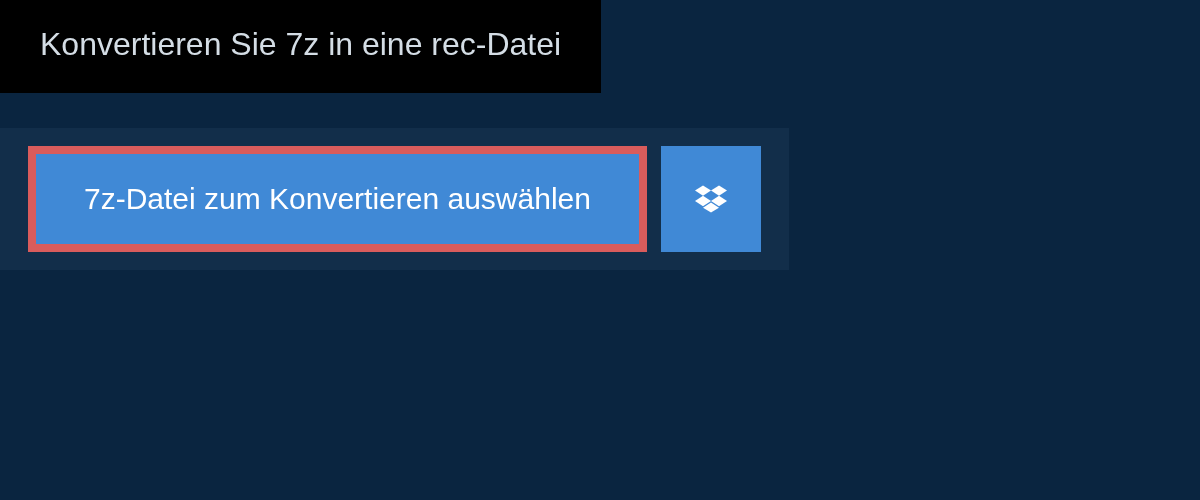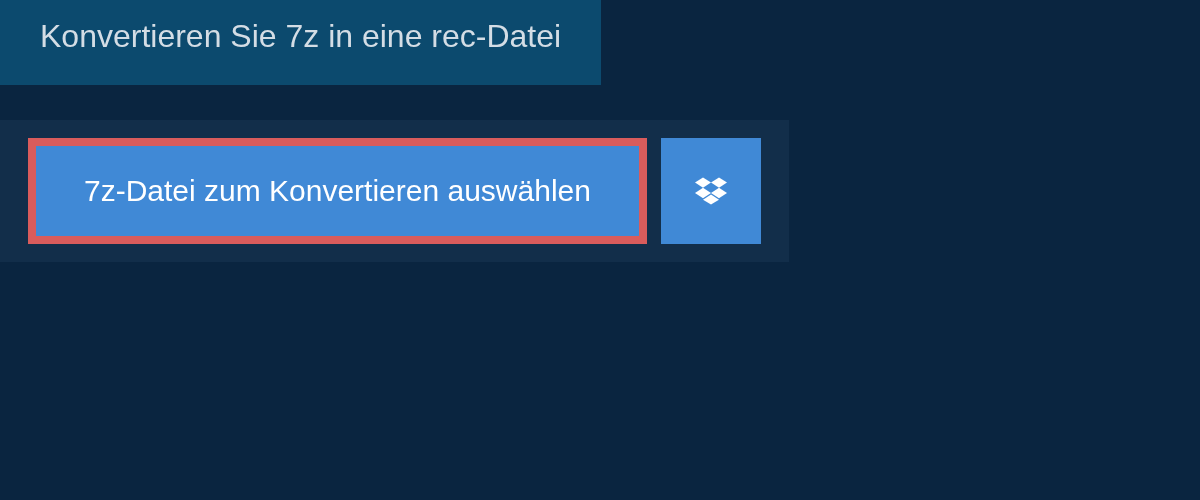--- a/index.html
+++ b/index.html
@@ -8,22 +8,22 @@
       box-sizing: border-box;
     }
     body {
       width: 1200px;
       height: 500px;
       background-color: #0a2540;
       font-family: Arial, Helvetica, sans-serif;
       overflow: hidden;
     }
     .header-band {
-      background-color: #0c4a6e;
-      padding: 18px 40px 30px 40px;
+      background-color: #000000;
+      padding: 26px 40px 30px 40px;
       width: fit-content;
     }
     .page-title {
       color: #d4dde5;
       font-size: 32px;
       font-weight: 400;
     }
     .action-section {
       background-color: #122e4a;
       margin-top: 35px;

